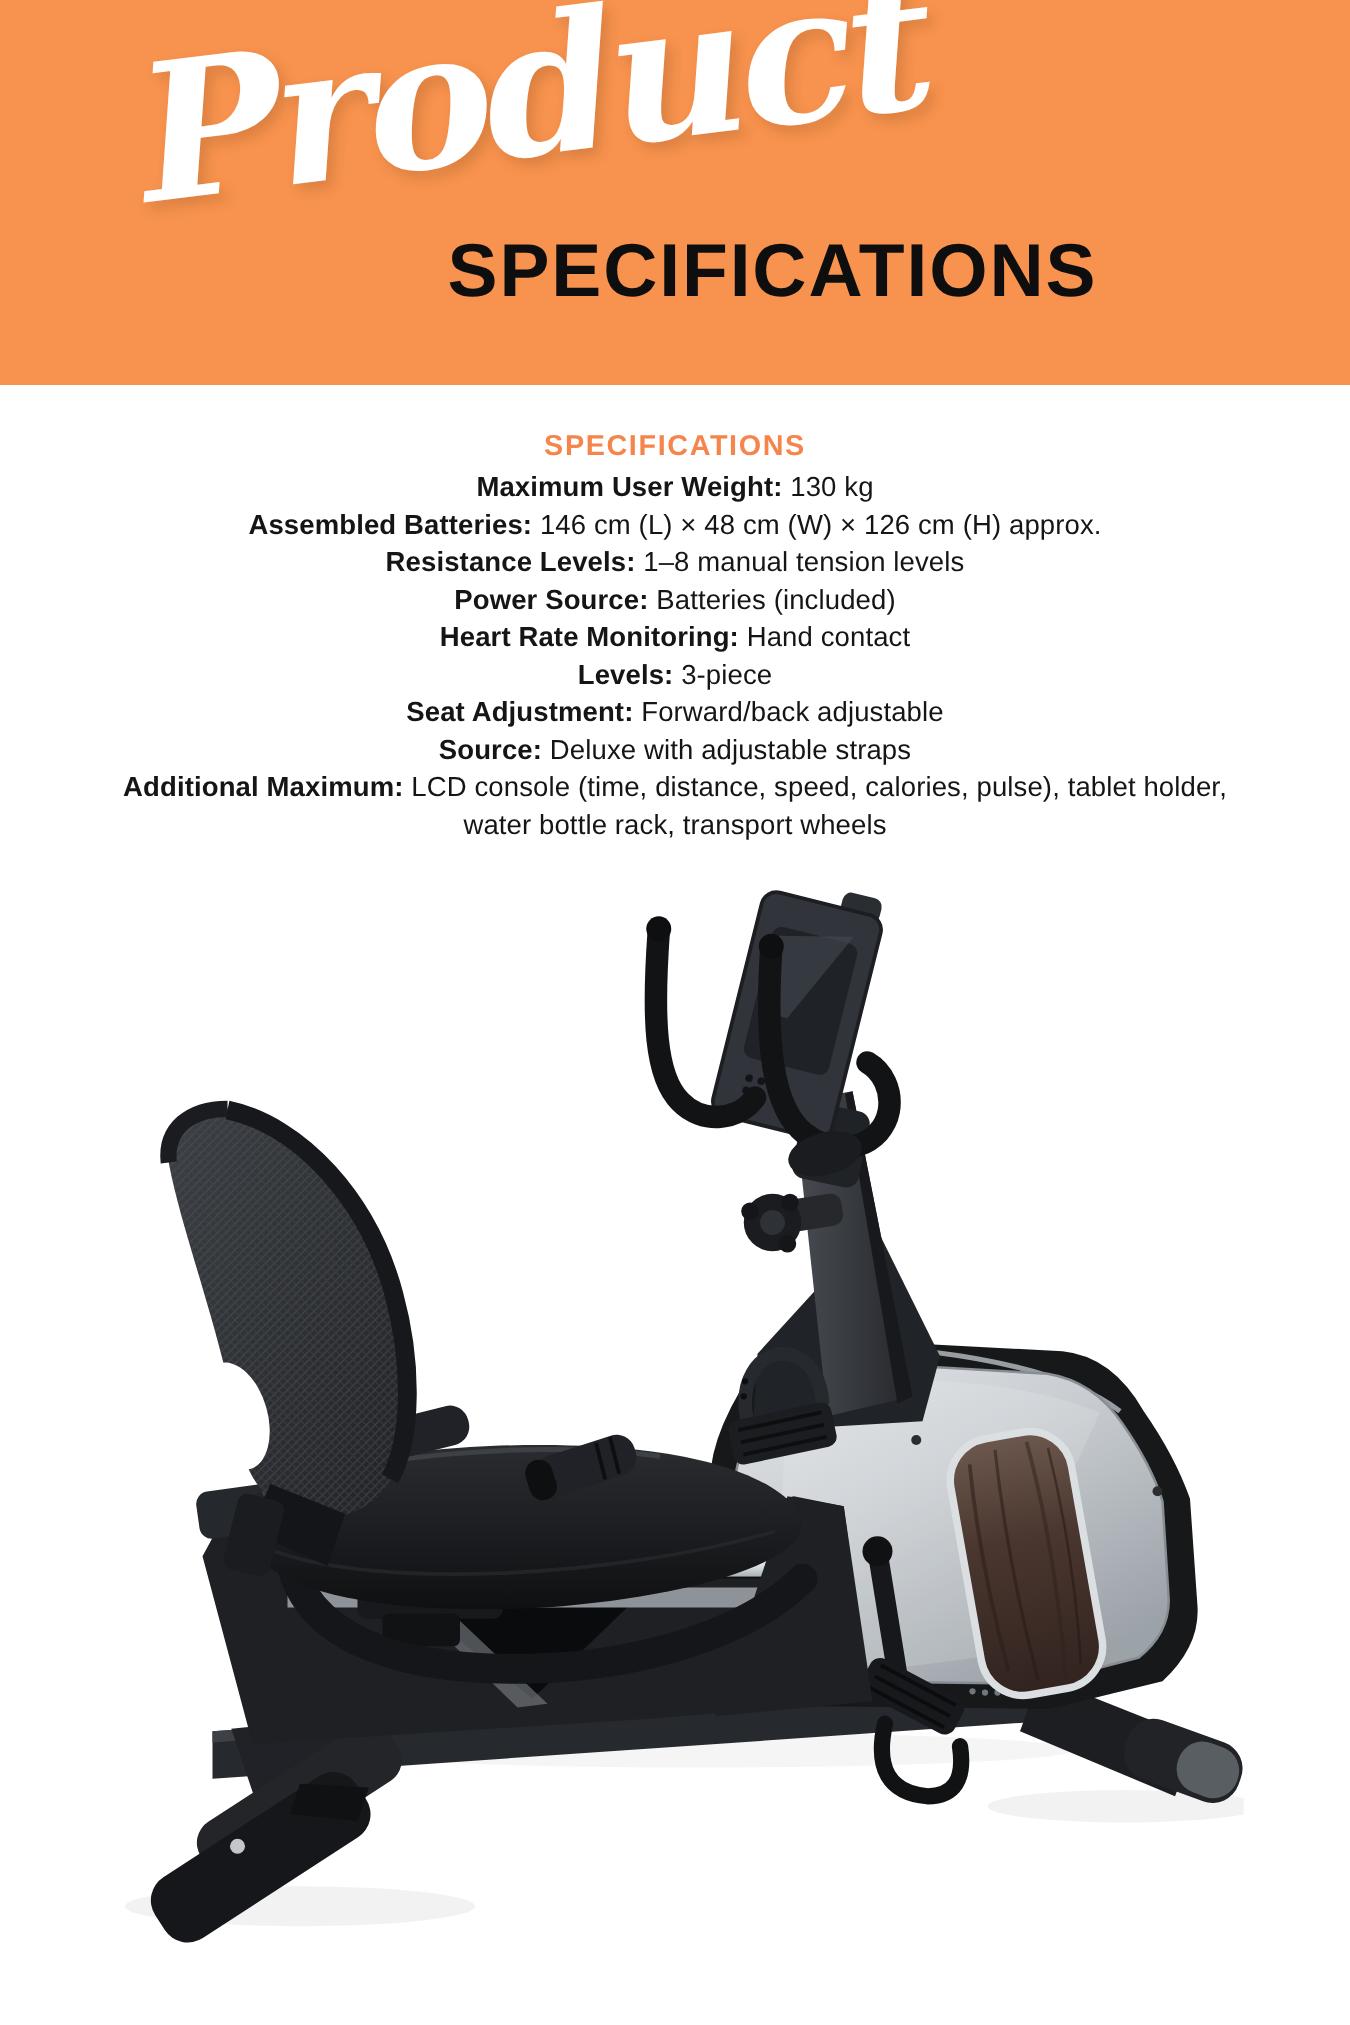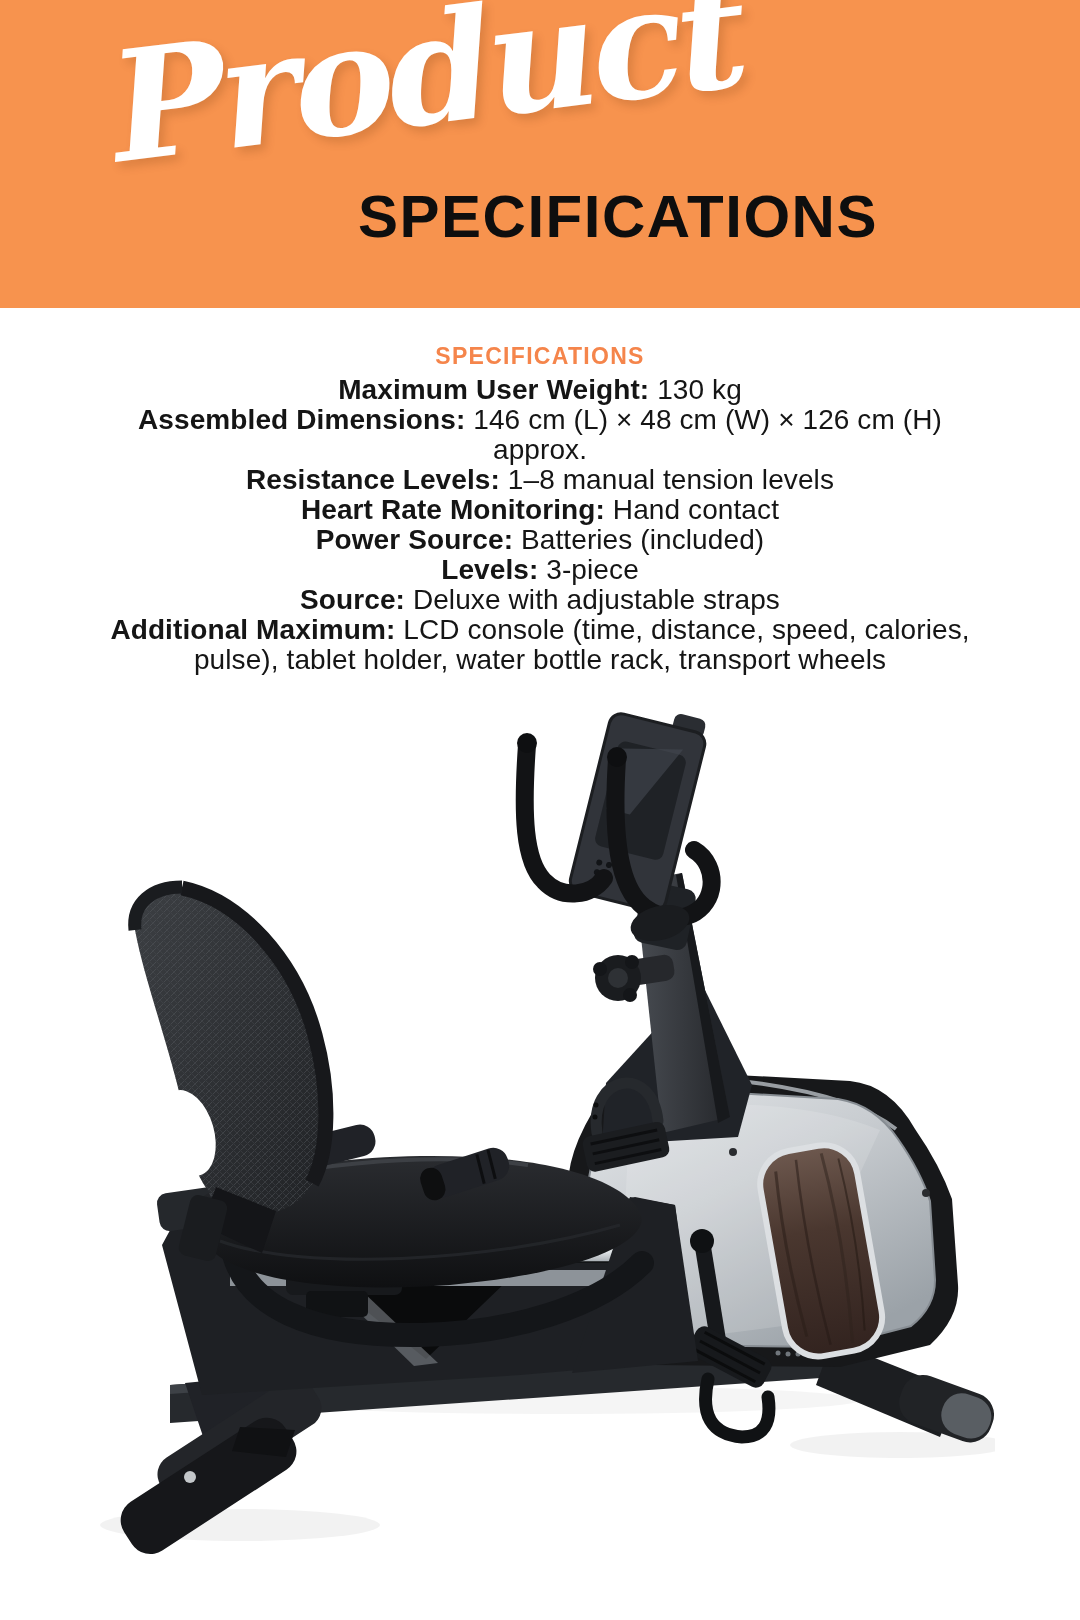--- a/index.html
+++ b/index.html
@@ -30,45 +30,46 @@
   
   .specs {
     position:absolute; left:90px; top:340px; width:900px;
     text-align:center;
   }
   .specs-heading {
     font-size:23px; font-weight:bold; letter-spacing:1.3px;
     color:#F5854B; line-height:32px; margin:0 0 3px 0;
   }
   .spec-line {
-    font-size:28px; line-height:30px; color:#151515; margin:0;
+    font-size:22px; line-height:30px; color:#151515; margin:0;
     letter-spacing:0.1px;
   }
   .spec-label { font-weight:bold; }
   
   .bike-wrap { position:absolute; left:90px; top:685px; width:905px; height:880px; }
 </style>
 </head>
 <body>
 
 <div class="page">
 
   <div class="banner">
     <div class="banner-main">SPECIFICATIONS</div>
     <div class="script-title">Product</div>
   </div>
 
   <div class="specs">
     <p class="specs-heading">SPECIFICATIONS</p>
     <p class="spec-line"><span class="spec-label">Maximum User Weight:</span> <span>130 kg</span></p>
-    <p class="spec-line"><span class="spec-label">Assembled Dimensions:</span> <span>146 cm (L) × 48 cm (W) × 126 cm (H) approx.</span></p>
+    <p class="spec-line"><span class="spec-label">Assembled Batteries:</span> <span>146 cm (L) × 48 cm (W) × 126 cm (H) approx.</span></p>
     <p class="spec-line"><span class="spec-label">Resistance Levels:</span> <span>1–8 manual tension levels</span></p>
+    <p class="spec-line"><span class="spec-label">Power Source:</span> <span>Batteries (included)</span></p>
     <p class="spec-line"><span class="spec-label">Heart Rate Monitoring:</span> <span>Hand contact</span></p>
-    <p class="spec-line"><span class="spec-label">Power Source:</span> <span>Batteries (included)</span></p>
     <p class="spec-line"><span class="spec-label">Levels:</span> <span>3-piece</span></p>
+    <p class="spec-line"><span class="spec-label">Seat Adjustment:</span> <span>Forward/back adjustable</span></p>
     <p class="spec-line"><span class="spec-label">Source:</span> <span>Deluxe with adjustable straps</span></p>
     <p class="spec-line"><span class="spec-label">Additional Maximum:</span> <span>LCD console (time, distance, speed, calories, pulse), tablet holder, water bottle rack, transport wheels</span></p>
   </div>
 
   <div class="bike-wrap">
   <svg viewBox="0 0 905 880" width="905" height="880">
     <defs>
       <linearGradient id="silverGrad" x1="0" y1="0" x2="0.7" y2="1">
         <stop offset="0" stop-color="#e3e6e9"></stop>
         <stop offset="0.45" stop-color="#c9cdd1"></stop>

